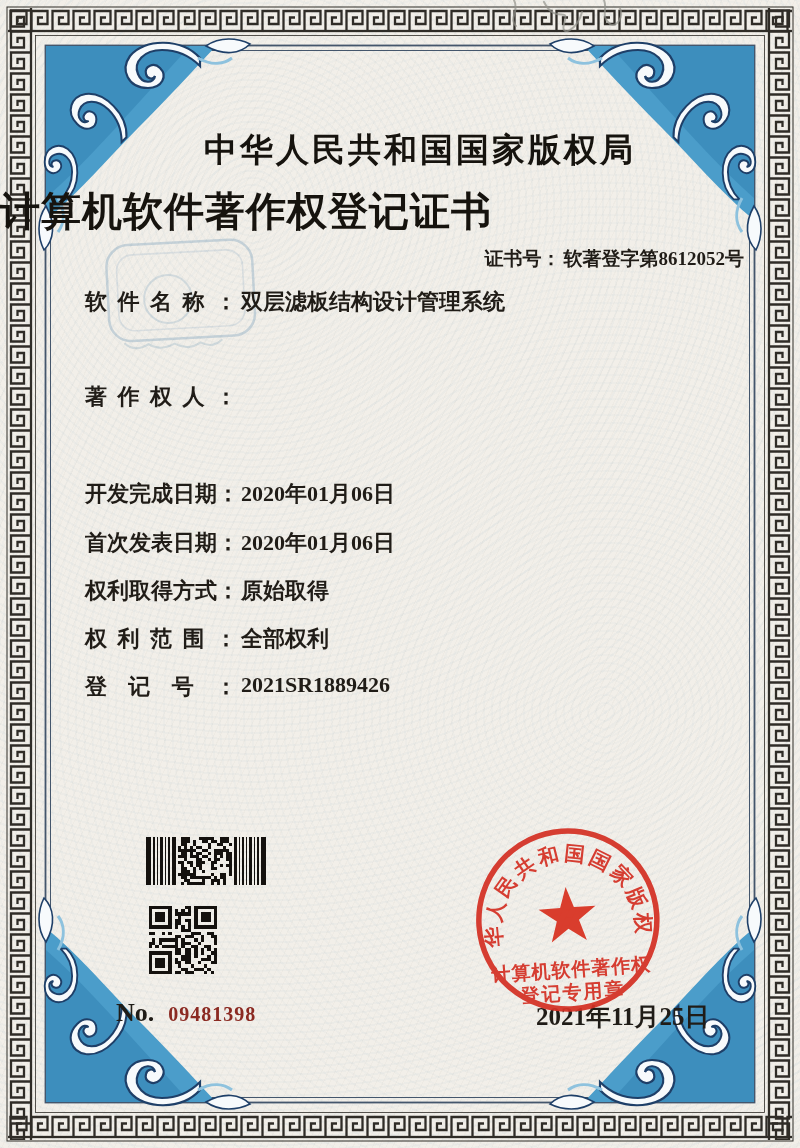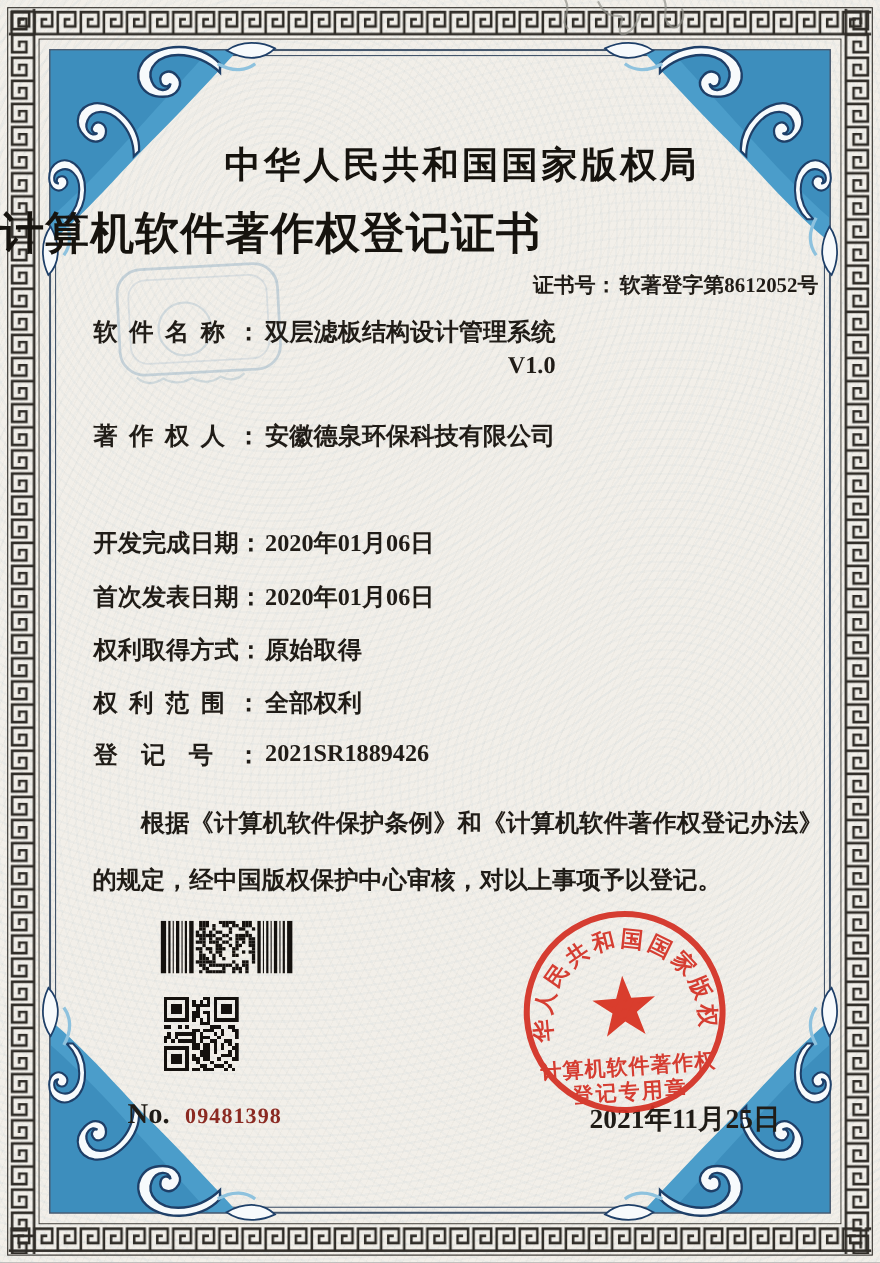--- a/index.html
+++ b/index.html
@@ -106,32 +106,30 @@
   <div class="abs row" style="top:287px">
     <span class="jlabel">
         <span>软</span>
         <span>件</span>
         <span>名</span>
         <span>称</span>
         <span>：</span>
       </span>
     <span class="val">
         <span class="v2">双层滤板结构设计管理系统</span>
-        <span class="v2">V1.0</span>
       </span>
   </div>
   <div class="abs row" style="top:382px">
     <span class="jlabel">
         <span>著</span>
         <span>作</span>
         <span>权</span>
         <span>人</span>
         <span>：</span>
       </span>
-    <span class="val">安徽德泉环保科技有限公司</span>
   </div>
   <div class="abs row" style="top:479px">
     <span class="jlabel">
         <span>开</span>
         <span>发</span>
         <span>完</span>
         <span>成</span>
         <span>日</span>
         <span>期</span>
         <span>：</span>
@@ -175,21 +173,20 @@
   <div class="abs row" style="top:672px">
     <span class="jlabel">
         <span>登</span>
         <span>记</span>
         <span>号</span>
         <span>：</span>
       </span>
     <span class="val">2021SR1889426</span>
   </div>
 
-  <div class="abs para">根据《计算机软件保护条例》和《计算机软件著作权登记办法》的规定，经中国版权保护中心审核，对以上事项予以登记。</div>
 
   <svg class="abs barcode" viewBox="0 0 120 48" id="barcode-svg">
       <rect x="0" y="0" width="5" height="48" fill="#14110e"></rect>
       <rect x="7" y="0" width="2" height="48" fill="#14110e"></rect>
       <rect x="11" y="0" width="1" height="48" fill="#14110e"></rect>
       <rect x="14" y="0" width="3" height="48" fill="#14110e"></rect>
       <rect x="19" y="0" width="1" height="48" fill="#14110e"></rect>
       <rect x="22" y="0" width="2" height="48" fill="#14110e"></rect>
       <rect x="26" y="0" width="4" height="48" fill="#14110e"></rect>
       <rect x="32" y="9" width="3" height="3" fill="#14110e"></rect>

